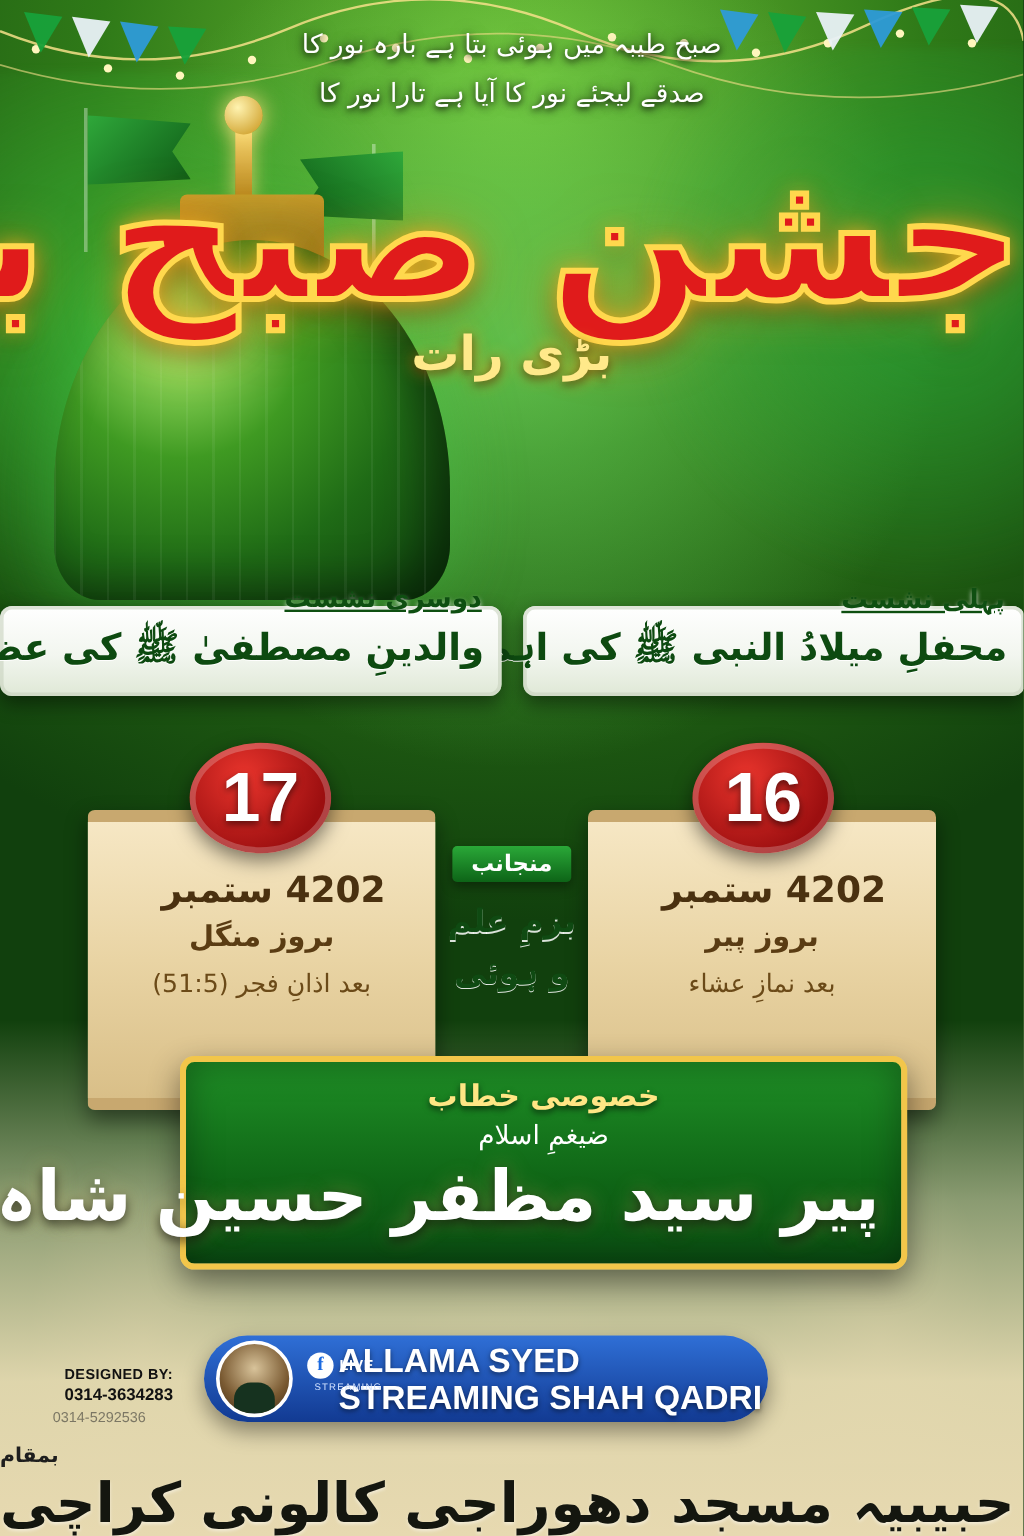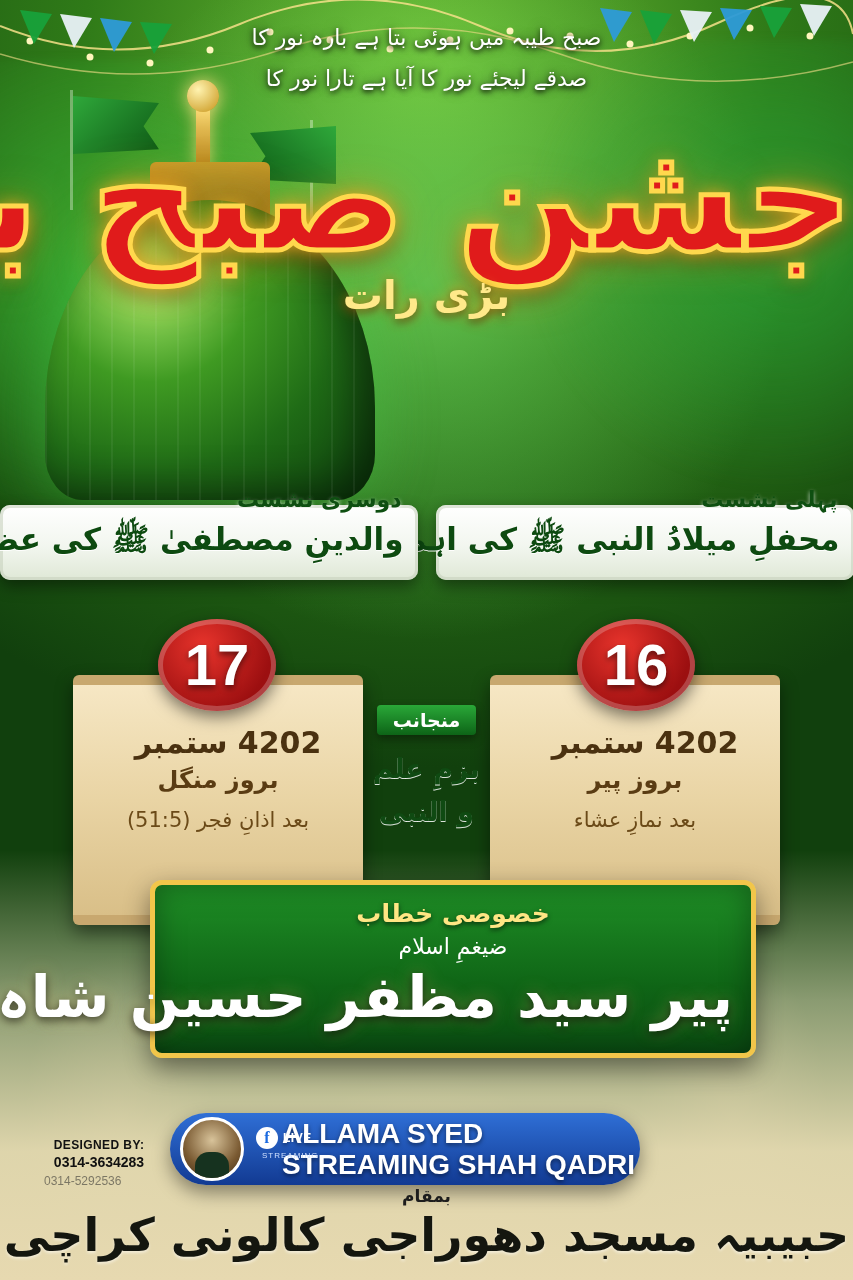--- a/index.html
+++ b/index.html
@@ -188,20 +188,21 @@
     text-align: center;
   }
   .session-tag {
     position: absolute;
     top: -18px;
     right: 16px;
     font-size: 22px;
     font-weight: bold;
     color: #0e4f11;
     text-shadow: 0 2px 4px rgba(255,255,255,.8);
+    text-decoration: underline;
   }
   .session-title {
     font-size: 31px;
     font-weight: bold;
     color: #0d4a10;
     text-shadow: 0 1px 0 rgba(255,255,255,.9);
   }
 
   
   .dates {
@@ -427,22 +428,22 @@
     font-size: 28px;
     line-height: 1.12;
     text-shadow: 0 2px 4px rgba(0,0,0,.5);
     text-align: left;
   }
 
   
   .venue {
     position: absolute;
     left: 0; right: 0;
-    bottom: 18px;
-    text-align: center;
+    bottom: 1px;
+    text-align: left;
   }
   .venue-badge {
     font-size: 17px;
     font-weight: bold;
     color: #1d1d1d;
     margin-bottom: 2px;
   }
   .venue-name {
     font-size: 46px;
     font-weight: bold;
@@ -547,21 +548,21 @@
     <div class="scroll left">
       <div class="urdu scroll-date">2024 ستمبر</div>
       <div class="urdu scroll-day">بروز منگل</div>
       <div class="urdu scroll-time">بعد اذانِ فجر (5:15)</div>
     </div>
     <div class="daybadge left">17</div>
 
     <div class="center-ribbon">
       <div class="urdu ribbon-flag">منجانب</div>
       <div class="urdu ribbon-line">بزمِ علم</div>
-      <div class="urdu ribbon-line" style="margin-top:2px">و النبی</div>
+      <div class="urdu ribbon-line" style="margin-top:2px">و ہوئی</div>
     </div>
   </div>
 
   <div class="speaker-panel">
     <div class="urdu speaker-khitab">خصوصی خطاب</div>
     <div class="urdu speaker-zeegham">ضیغمِ اسلام</div>
     <div class="urdu speaker-name">پیر سید مظفر حسین شاہ قادری</div>
   </div>
 
   <div class="designer">

